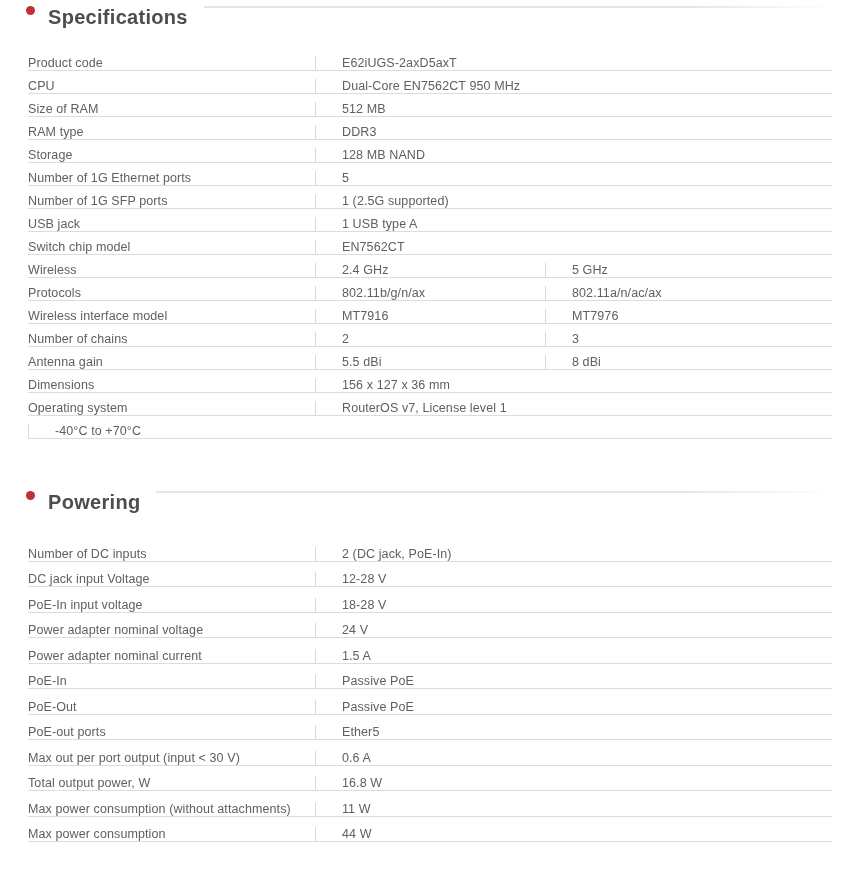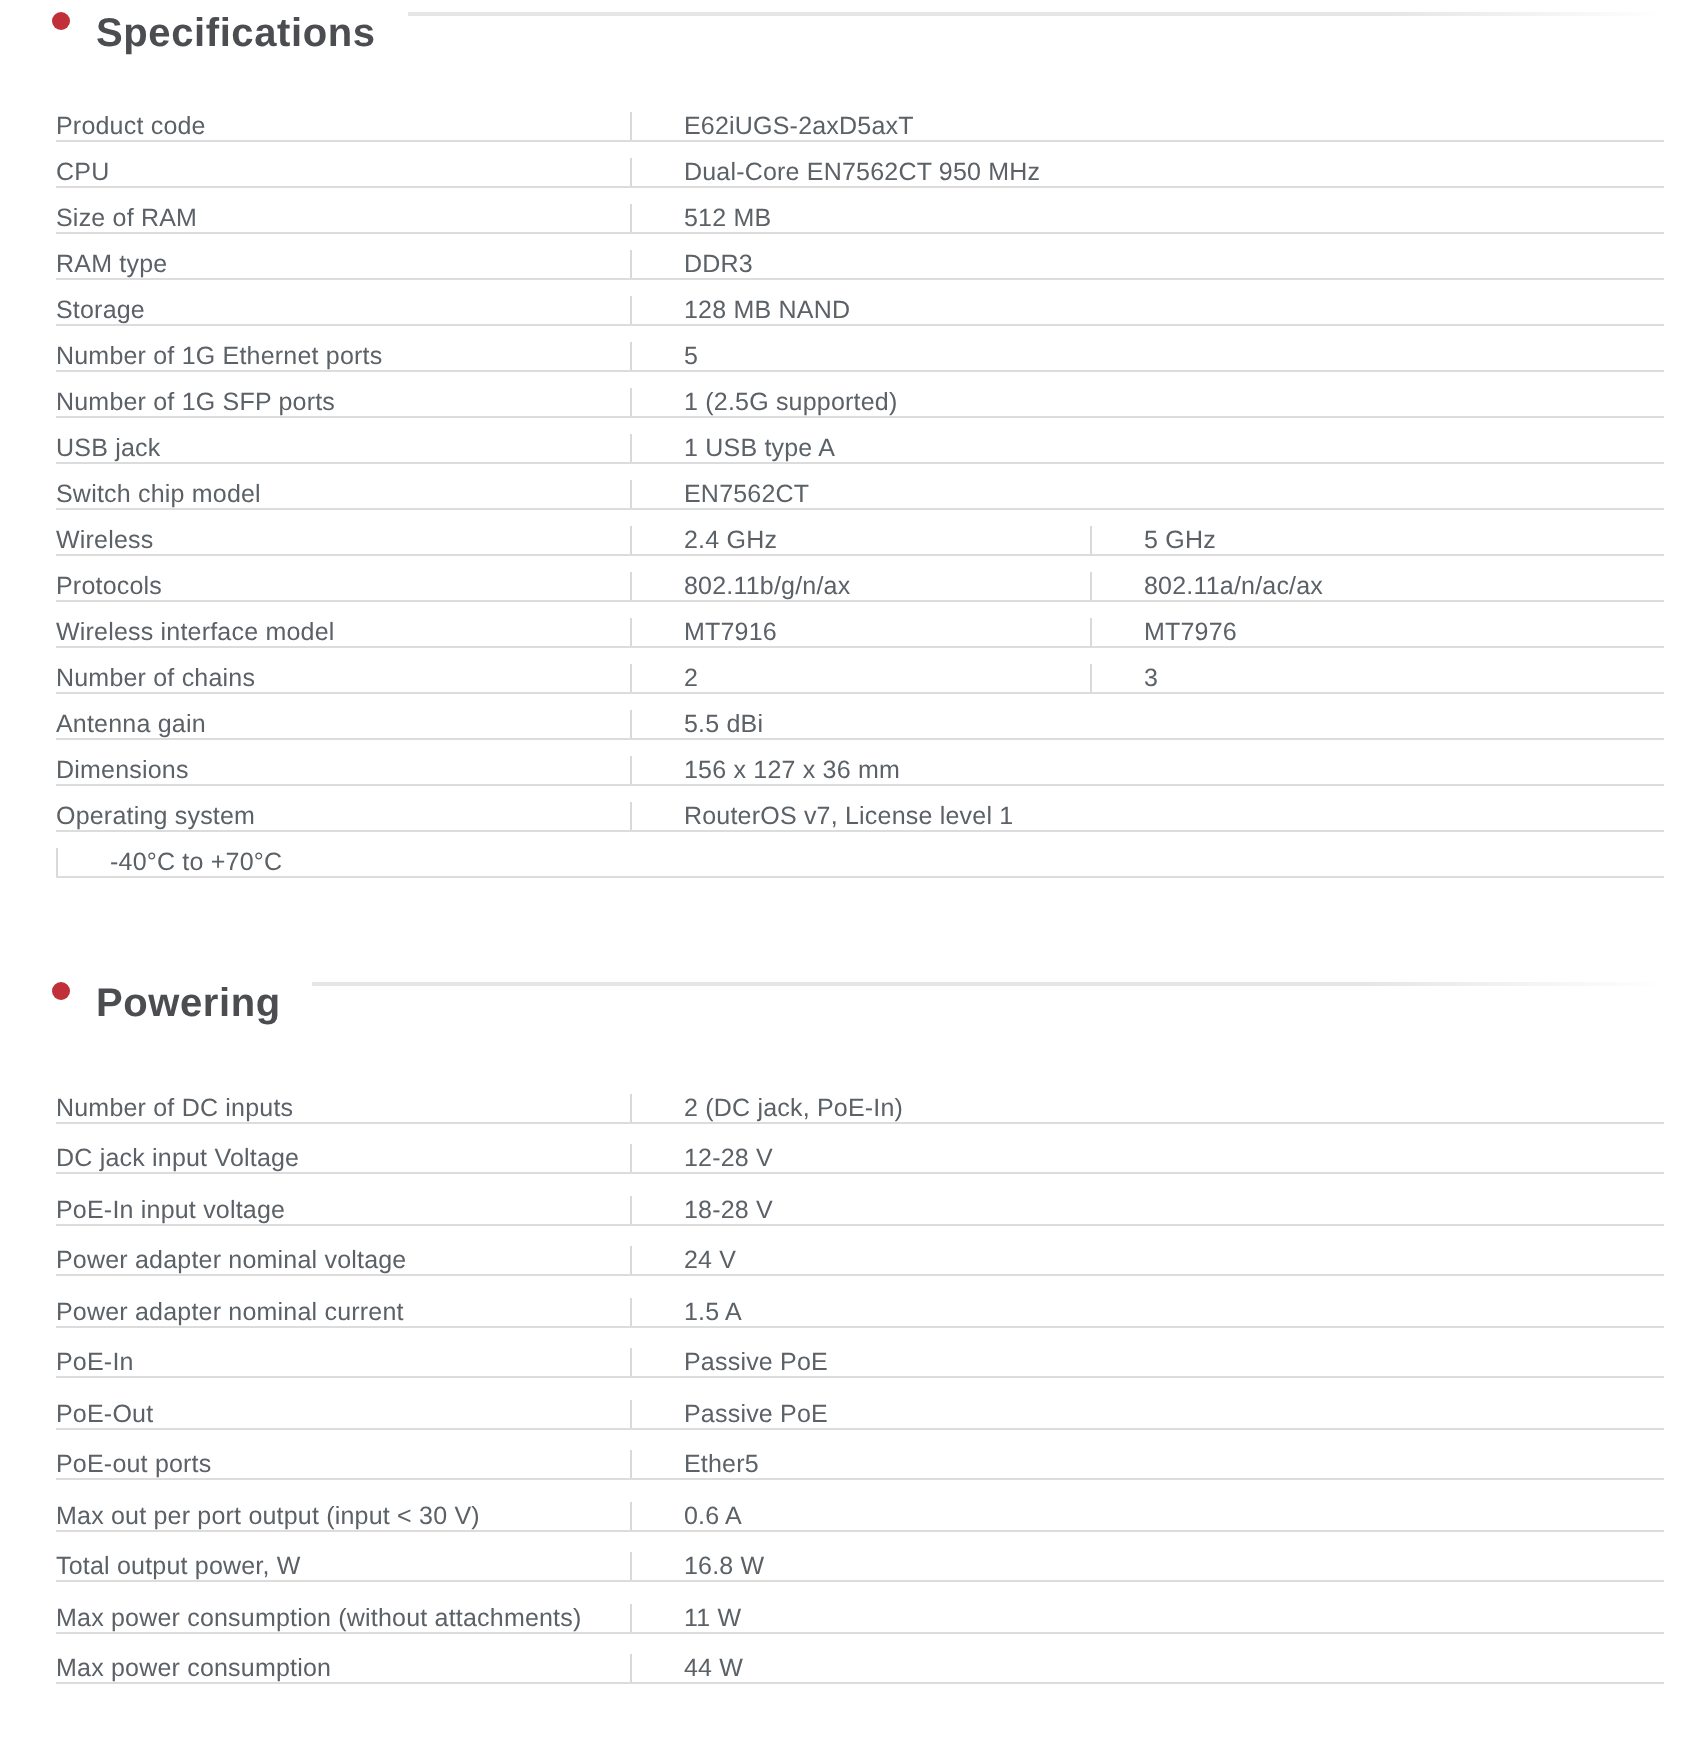--- a/index.html
+++ b/index.html
@@ -141,20 +141,21 @@
           <div class="cell value">MT7976</div>
         </div>
         <div class="row">
           <div class="cell label">Number of chains</div>
           <div class="cell value narrow">2</div>
           <div class="cell value">3</div>
         </div>
         <div class="row">
           <div class="cell label">Antenna gain</div>
           <div class="cell value narrow">5.5 dBi</div>
+          <div class="cell value">8 dBi</div>
         </div>
         <div class="row">
           <div class="cell label">Dimensions</div>
           <div class="cell value">156 x 127 x 36 mm</div>
         </div>
         <div class="row">
           <div class="cell label">Operating system</div>
           <div class="cell value">RouterOS v7, License level 1</div>
         </div>
         <div class="row">

